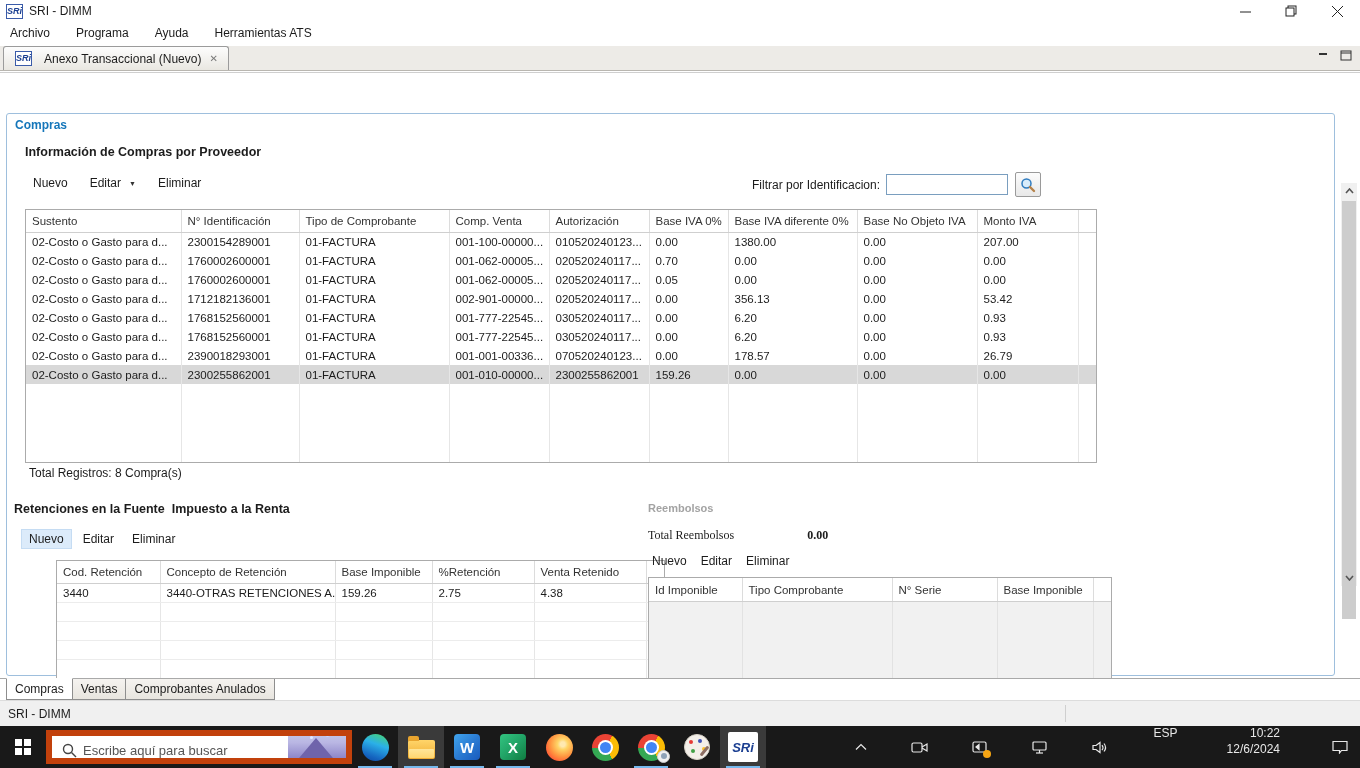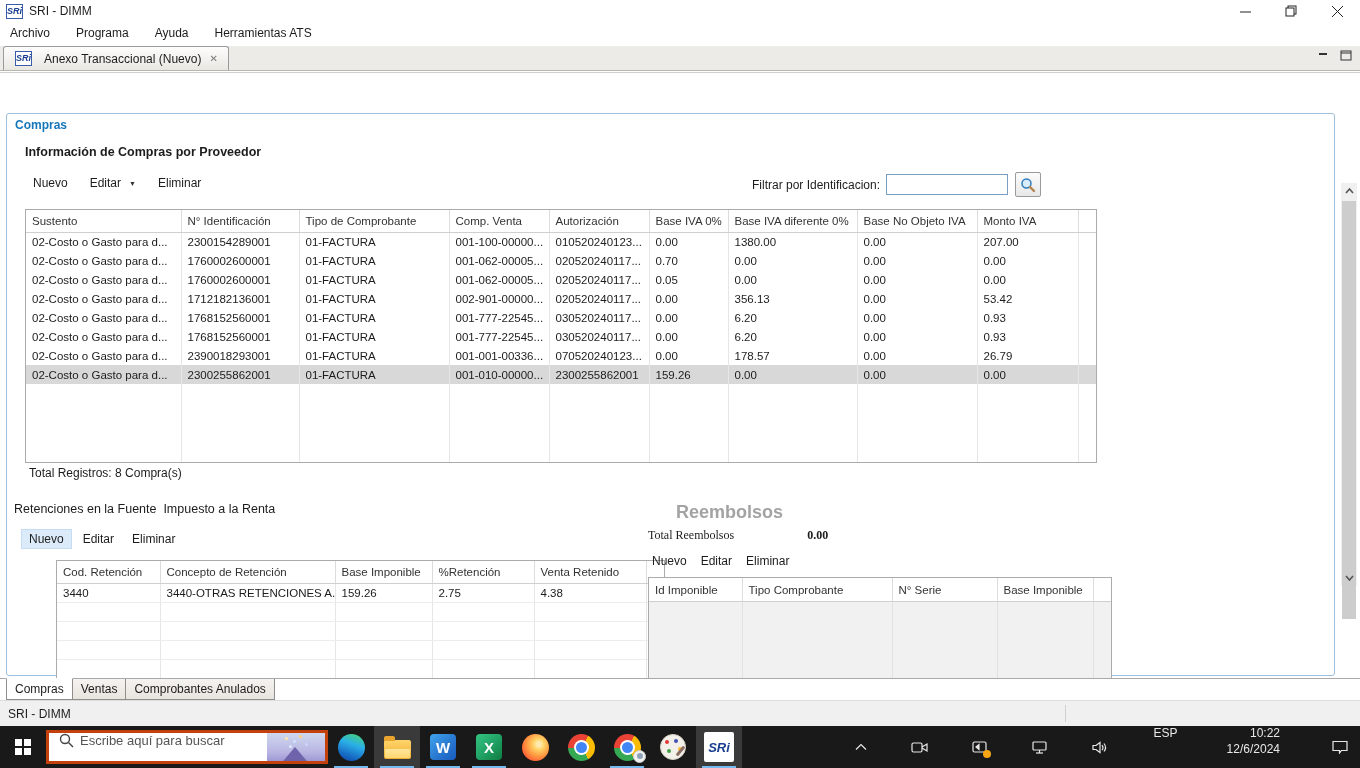--- a/index.html
+++ b/index.html
@@ -52,29 +52,29 @@
   tr.selected td { background:#d8d8d8; }
 
   .compras-tbl-wrap { position:absolute; top:95px; left:18px; width:1072px; height:254px; border:1px solid #ababab; overflow:hidden; background:#fff; }
   .compras-tbl { width:1070px; }
   .compras-tbl th { border-right:1px solid #dcdcdc; border-bottom:1px solid #cfcfcf; height:22px; }
   .compras-tbl td { border-right:1px solid #e6e6e6; height:19px; }
   .compras-tbl tr.filler td { height:78px; }
 
   .total-reg { position:absolute; top:352px; left:22px; }
 
-  .ret-title { position:absolute; top:388px; left:7px; font-weight:normal; font-size:12.5px; }
+  .ret-title { position:absolute; top:388px; left:7px; font-weight:bold; font-size:12.5px; }
   .tb-ret { top:418px; left:21px; gap:18px; }
   .tb-ret .hl { background:#dcebfa; border:1px solid #c5dcf3; padding:2px 7px; margin:-3px -7px; }
   .ret-tbl-wrap { position:absolute; top:446px; left:18px; width:609px; height:120px; border:1px solid #ababab; overflow:hidden; background:#fff;margin-left:31px; }
   .ret-tbl { width:607px; }
   .ret-tbl th { border-right:1px solid #dcdcdc; border-bottom:1px solid #cfcfcf; height:22px; }
   .ret-tbl td { border-right:1px solid #e6e6e6; border-bottom:1px solid #ececec; height:19px; }
 
-  .reemb-title { position:absolute; top:388px; left:641px; font-weight:bold; font-size:18px; color:#a3a3a3;margin-left:28px; }
+  .reemb-title { position:absolute; top:388px; left:641px; font-weight:bold; font-size:11px; color:#a3a3a3; }
   .reemb-total { position:absolute; top:414px; left:641px;font-family:Liberation Serif, serif; }
   .reemb-total b { margin-left:70px; font-weight:bold; }
   .tb-reemb { top:440px; left:645px; gap:14px; }
   .reemb-tbl-wrap { position:absolute; top:463px; left:641px; width:464px; height:102px; border:1px solid #ababab; overflow:hidden; background:#fff; }
   .reemb-tbl { width:462px; }
   .reemb-tbl th { border-right:1px solid #dcdcdc; border-bottom:1px solid #cfcfcf; height:23px; }
   .reemb-tbl tr.filler td { height:77px; background:#f1f1f1; border-right:1px solid #e2e2e2; }
 
   
   .vscroll { position:absolute; top:110px; right:3px; width:16px; bottom:92px; background:#f0f0f0; }
@@ -94,21 +94,21 @@
   
   .taskbar { position:absolute; bottom:0; left:0; right:0; height:42px; background:#191919; display:flex; align-items:center; color:#e8e8e8; }
   .task-btn { width:46px; height:42px; display:flex; align-items:center; justify-content:center; position:relative; flex:none; }
   .task-btn.open::after { content:''; position:absolute; left:6px; right:6px; bottom:0; height:2px; background:#76b9ed; }
   .task-btn.focused { background:#3a3a3a; }
   .win-logo { width:16px; height:16px; position:relative; }
   .win-logo span { position:absolute; width:7px; height:7px; background:#fff; }
   .win-logo span:nth-child(1){top:0;left:0} .win-logo span:nth-child(2){top:0;right:0}
   .win-logo span:nth-child(3){bottom:0;left:0} .win-logo span:nth-child(4){bottom:0;right:0}
 
-  .tb-search { width:282px; height:34px; background:#fff; border:3px solid #c2410c; display:flex; align-items:flex-start; flex:none; position:relative; overflow:hidden; }
+  .tb-search { width:306px; height:34px; background:#fff; border:6px solid #c2410c; display:flex; align-items:flex-end; flex:none; position:relative; overflow:hidden; }
   .tb-search input { border:none; outline:none; flex:1; font-size:13px; color:#333; padding-left:6px; font-family:inherit; }
   .tb-search input::placeholder { color:#555; }
   .tb-search svg { margin-left:10px; flex:none; }
   .widget-img { width:58px; height:34px; flex:none; background:linear-gradient(180deg,#cfd8ee 0%,#b9b6e3 55%,#8e86c9 100%); position:relative; overflow:hidden; }
   .widget-img::before { content:''; position:absolute; bottom:-6px; left:6px; width:0; height:0; border-left:22px solid transparent; border-right:22px solid transparent; border-bottom:26px solid #6f64ab; }
   .widget-img::after { content:''; position:absolute; top:4px; left:18px; width:3px; height:3px; border-radius:50%; background:#ffe9a8; box-shadow:8px 3px 0 #cfe3ff,14px -2px 0 #ffd37c,4px 8px 0 #dfe9ff,20px 6px 0 #c9d6ff; }
 
   .ic-circle { width:27px; height:27px; border-radius:50%; }
   .edge-ic { background:linear-gradient(200deg,#49d668 0%,#2bb0e8 40%,#1565c0 78%,#0d47a1 100%); }
   .firefox-ic { background:radial-gradient(circle at 62% 38%, #ffe9b0 0 10%, #ffd567 22%, #ff9640 52%, #ff5a36 78%, #d6357c 100%); }

